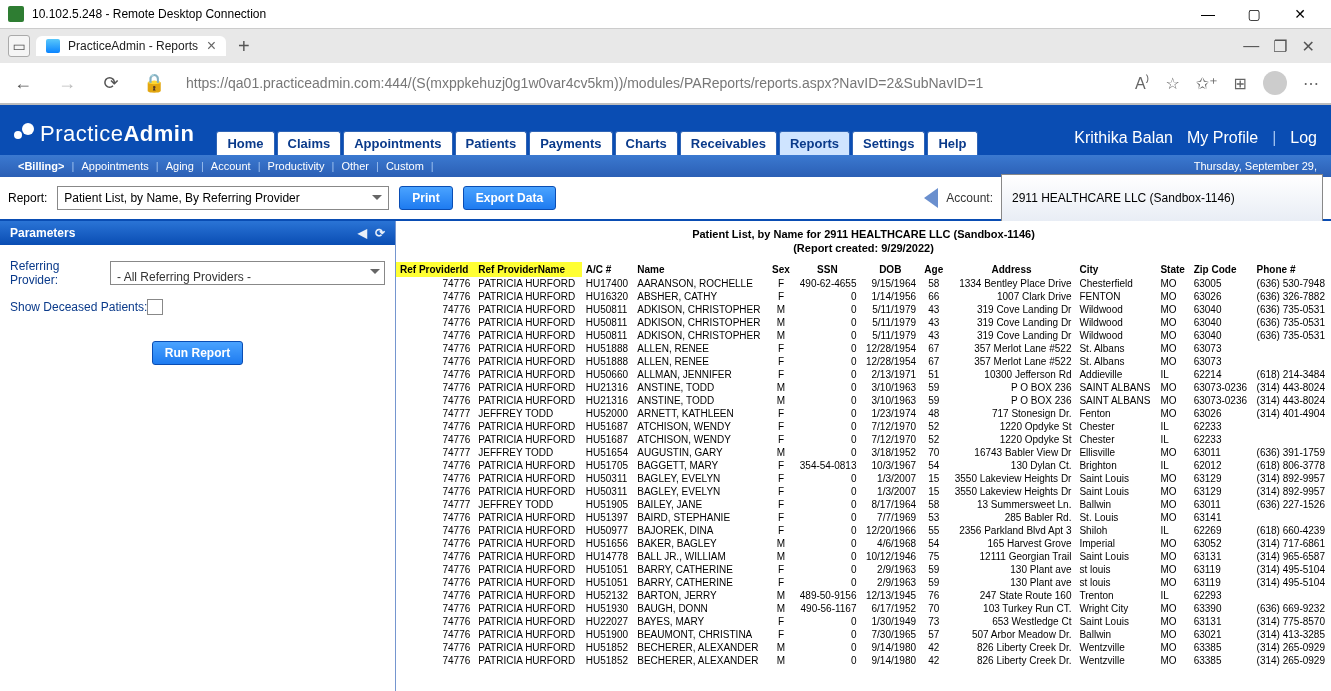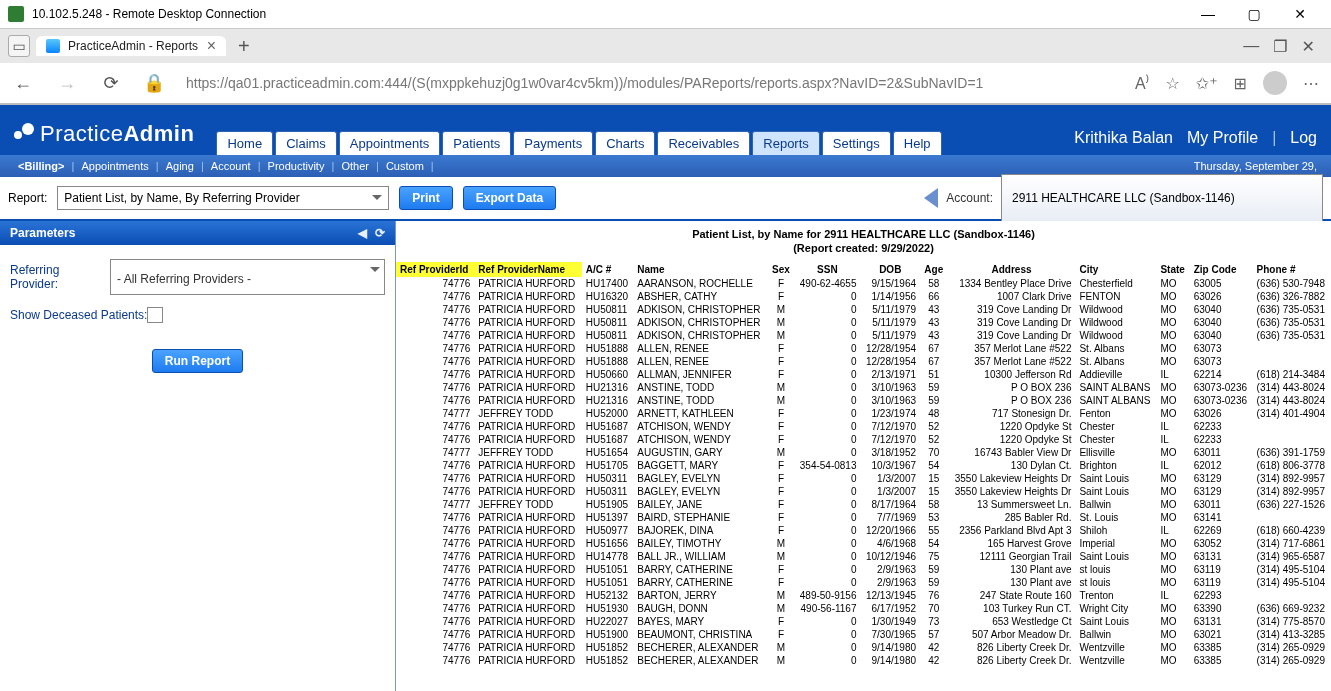--- a/index.html
+++ b/index.html
@@ -24,21 +24,21 @@
 .addr-icons{display:flex;gap:16px;align-items:center;color:#666;font-size:16px}
 .avatar{width:24px;height:24px;background:#ccc;border-radius:50%}
 .app-header{background:linear-gradient(#0a4db3,#0a4db3);color:#fff;height:50px;display:flex;align-items:flex-end}
 .logo{display:flex;align-items:flex-start;padding:0 14px 8px 14px;font-size:22px;letter-spacing:.5px}
 .logo b{font-weight:700}
 .logo-bubbles{display:inline-block;width:20px;height:20px;margin-right:6px;position:relative}
 .logo-bubbles::before,.logo-bubbles::after{content:"";position:absolute;background:#fff;border-radius:50%}
 .logo-bubbles::before{width:8px;height:8px;left:0;top:10px}
 .logo-bubbles::after{width:12px;height:12px;left:8px;top:2px}
 .main-nav{display:flex;margin-left:8px}
-.main-nav .tabbtn{background:#fff;color:#0a3a8a;border:1px solid #2f64b5;border-bottom:none;padding:4px 10px;font-weight:400;font-size:13px;border-radius:3px 3px 0 0;margin-right:2px;cursor:pointer}
+.main-nav .tabbtn{background:#fff;color:#0a3a8a;border:1px solid #2f64b5;border-bottom:none;padding:4px 10px;font-weight:700;font-size:13px;border-radius:3px 3px 0 0;margin-right:2px;cursor:pointer}
 .main-nav .tabbtn.active{background:#cfe4ff}
 .header-right{margin-left:auto;padding:0 14px 8px 0;font-size:16px;display:flex;gap:14px;align-items:flex-end}
 .header-right a{color:#fff;text-decoration:none}
 .sub-bar{background:linear-gradient(#3b79d0,#2b5fb5);color:#fff;height:22px;display:flex;align-items:center;padding:0 10px;font-size:11px}
 .sub-bar span{padding:0 4px;cursor:pointer}
 .sub-bar span.sep{color:#9ec1ef;padding:0}
 .sub-bar-right{margin-left:auto;color:#fff}
 .toolbar{display:flex;align-items:center;height:34px;padding:4px 8px;gap:10px;background:#fff;border-bottom:2px solid #0a4db3}
 .toolbar label{color:#000}
 .select{border:1px solid #888;background:#fff;height:22px;padding:0 24px 0 6px;min-width:300px;position:relative;display:flex;align-items:center}
@@ -48,21 +48,21 @@
 .account-label{color:#333}
 .account-box{border:1px solid #888;background:linear-gradient(#fff,#e8edf5);padding:16px 10px;min-width:300px}
 .acct-tri{width:0;height:0;border-top:10px solid transparent;border-bottom:10px solid transparent;border-right:14px solid #6a8fce}
 .columns{display:flex;height:calc(100vh - 28px - 34px - 40px - 50px - 22px - 38px);}
 .left-pane{width:395px;background:#fff;border-right:1px solid #7596cf;display:flex;flex-direction:column}
 .panel-header{background:linear-gradient(#2a74d6,#0a4db3);color:#fff;padding:5px 10px;font-weight:700;display:flex;align-items:center;justify-content:space-between}
 .panel-header .ph-icons{display:flex;gap:8px;opacity:.9}
 .panel-body{padding:14px 10px;font-size:12px;color:#0a3a8a}
 .param-row{display:flex;align-items:center;margin-bottom:12px}
 .param-label{width:100px;color:#0a3a8a}
-.param-select{flex:1;border:1px solid #888;background:#fff;height:22px;padding:12px 22px 0 6px;position:relative;display:flex;align-items:flex-start;color:#333}
+.param-select{flex:1;border:1px solid #888;background:#fff;height:22px;padding:0 22px 0 6px;position:relative;display:flex;align-items:flex-end;color:#333}
 .param-select::after{content:"";position:absolute;right:4px;top:7px;border:5px solid transparent;border-top-color:#666}
 .checkbox{width:14px;height:14px;border:1px solid #888;display:inline-block;background:#fff}
 .run-row{text-align:center;margin-top:26px}
 .report-pane{flex:1;overflow:auto;background:#fff;padding:6px 0 0 0}
 .report-title{text-align:center;font-weight:700;font-size:11px;line-height:1.3;margin-bottom:6px}
 table.rep{border-collapse:collapse;width:100%;font-size:10px}
 table.rep th{font-weight:700;text-align:left;padding:2px 4px;white-space:nowrap}
 table.rep td{padding:1px 4px;white-space:nowrap}
 th.hl{background:#ffff33}
 td.rt{text-align:right}
@@ -509,21 +509,21 @@
             <td class="rt">2356 Parkland Blvd Apt 3</td>
             <td>Shiloh</td>
             <td>IL</td>
             <td>62269</td>
             <td>(618) 660-4239</td>
           </tr>
           <tr>
             <td class="rt">74776</td>
             <td>PATRICIA HURFORD</td>
             <td>HU51656</td>
-            <td>BAILEY, TIMOTHY</td>
+            <td>BAKER, BAGLEY</td>
             <td class="ct">M</td>
             <td class="rt">0</td>
             <td class="rt">4/6/1968</td>
             <td class="ct">54</td>
             <td class="rt">165 Harvest Grove</td>
             <td>Imperial</td>
             <td>MO</td>
             <td>63052</td>
             <td>(314) 717-6861</td>
           </tr>

